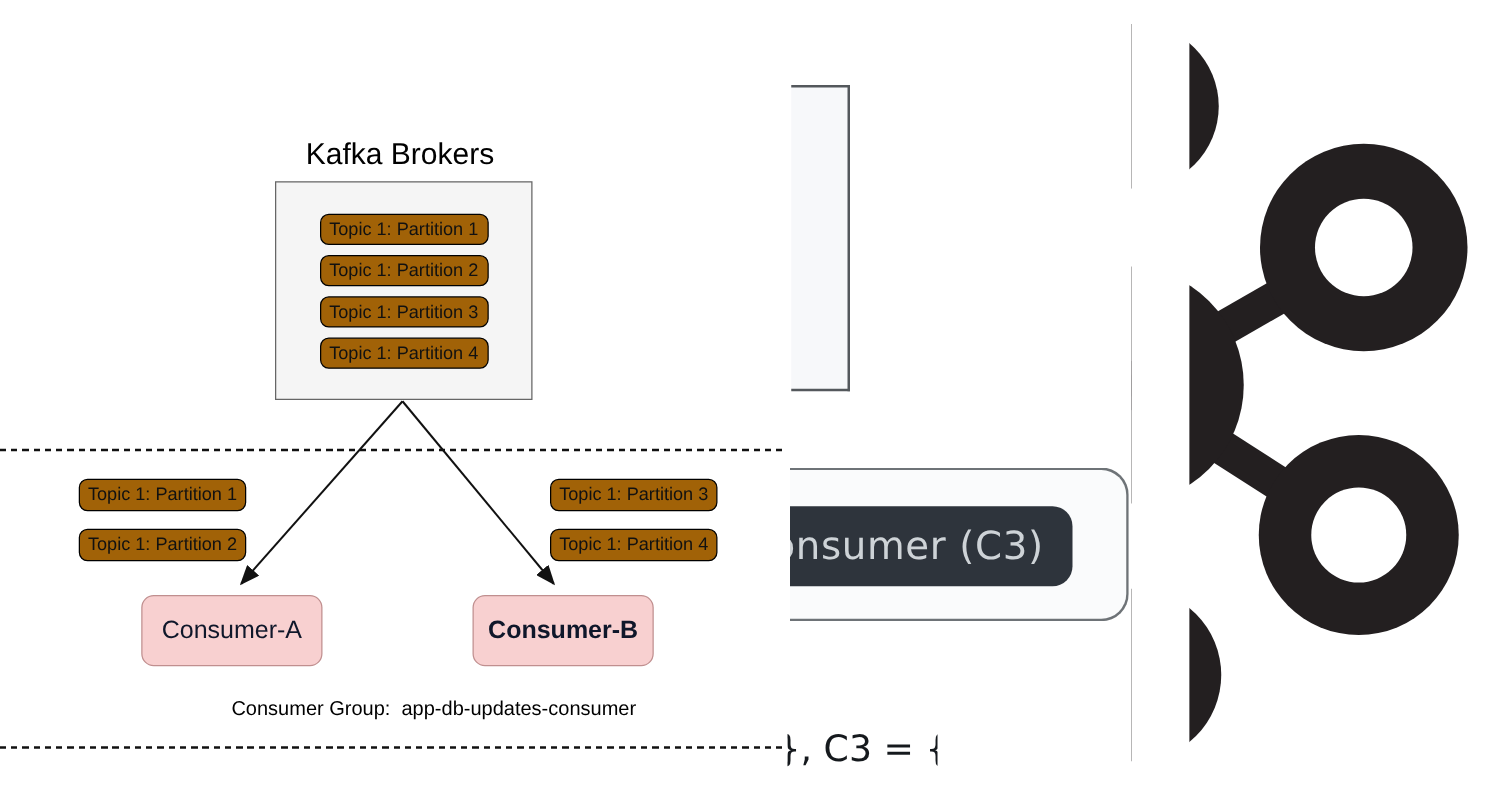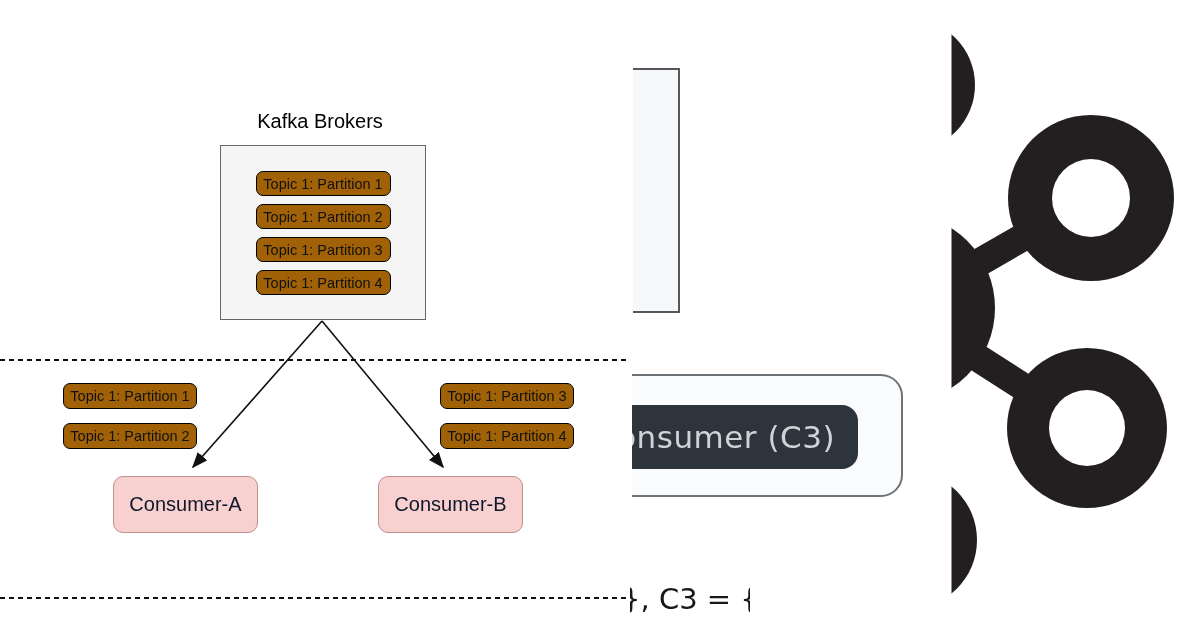--- a/index.html
+++ b/index.html
@@ -7,21 +7,21 @@
     position:relative;width:1200px;height:630px;background:#ffffff;
     overflow:hidden;font-family:"Liberation Sans",sans-serif;color:#111;
   }
   
   .title{
     position:absolute;left:0;top:26px;width:640px;text-align:center;
     font-size:33px;font-weight:bold;letter-spacing:.2px;color:#000;
   }
   .brokers-label{
     position:absolute;left:0;top:110px;width:640px;text-align:center;
-    font-size:20px;color:#000;
+    font-size:24px;color:#000;
   }
   .broker-box{
     position:absolute;left:220px;top:145px;width:206px;height:175px;
     background:#f5f5f5;border:1.5px solid #666;
     display:flex;flex-direction:column;align-items:center;gap:8px;
     padding-top:25px;box-sizing:border-box;
   }
   .chip{
     width:135px;height:25px;background:#a16207;border:1.5px solid #000;
     border-radius:7px;display:flex;align-items:center;justify-content:center;
@@ -38,21 +38,21 @@
   }
   .dashed.d1{top:359px;}
   .dashed.d2{top:597px;}
   .consumer{
     position:absolute;width:145px;height:57px;background:#f8d0d0;
     border:1.5px solid #c08f8f;border-radius:10px;
     display:flex;align-items:center;justify-content:center;
     font-size:20px;color:#0f172a;box-sizing:border-box;
   }
   .consumer-a{left:113px;top:476px;}
-  .consumer-b{left:378px;top:476px;}
+  .consumer-b{left:378px;top:476px;font-weight:bold;}
   .group-caption{
     position:absolute;left:0;top:559px;width:694px;text-align:center;
     font-size:16px;color:#000;white-space:pre;
   }
   #arrows{position:absolute;left:0;top:0;pointer-events:none;}
   
   .narrow-box{
     position:absolute;left:633px;top:68px;width:47px;height:245px;
     background:#f7f8fa;border:2px solid #54585c;border-left:none;
     box-sizing:border-box;
@@ -110,20 +110,21 @@
   <div class="dashed d1"></div>
 
   <div class="chip abs chip-a1">Topic 1: Partition 1</div>
   <div class="chip abs chip-a2">Topic 1: Partition 2</div>
   <div class="chip abs chip-b1">Topic 1: Partition 3</div>
   <div class="chip abs chip-b2">Topic 1: Partition 4</div>
 
   <div class="consumer consumer-a">Consumer-A</div>
   <div class="consumer consumer-b">Consumer-B</div>
 
+  <div class="group-caption">Consumer Group:  app-db-updates-consumer</div>
 
   <div class="dashed d2"></div>
 
   <div class="narrow-box"></div>
 
   <div class="consumer-card"></div>
   <div class="dark-pill">
     <span>Consumer (C3)</span>
   </div>
 

